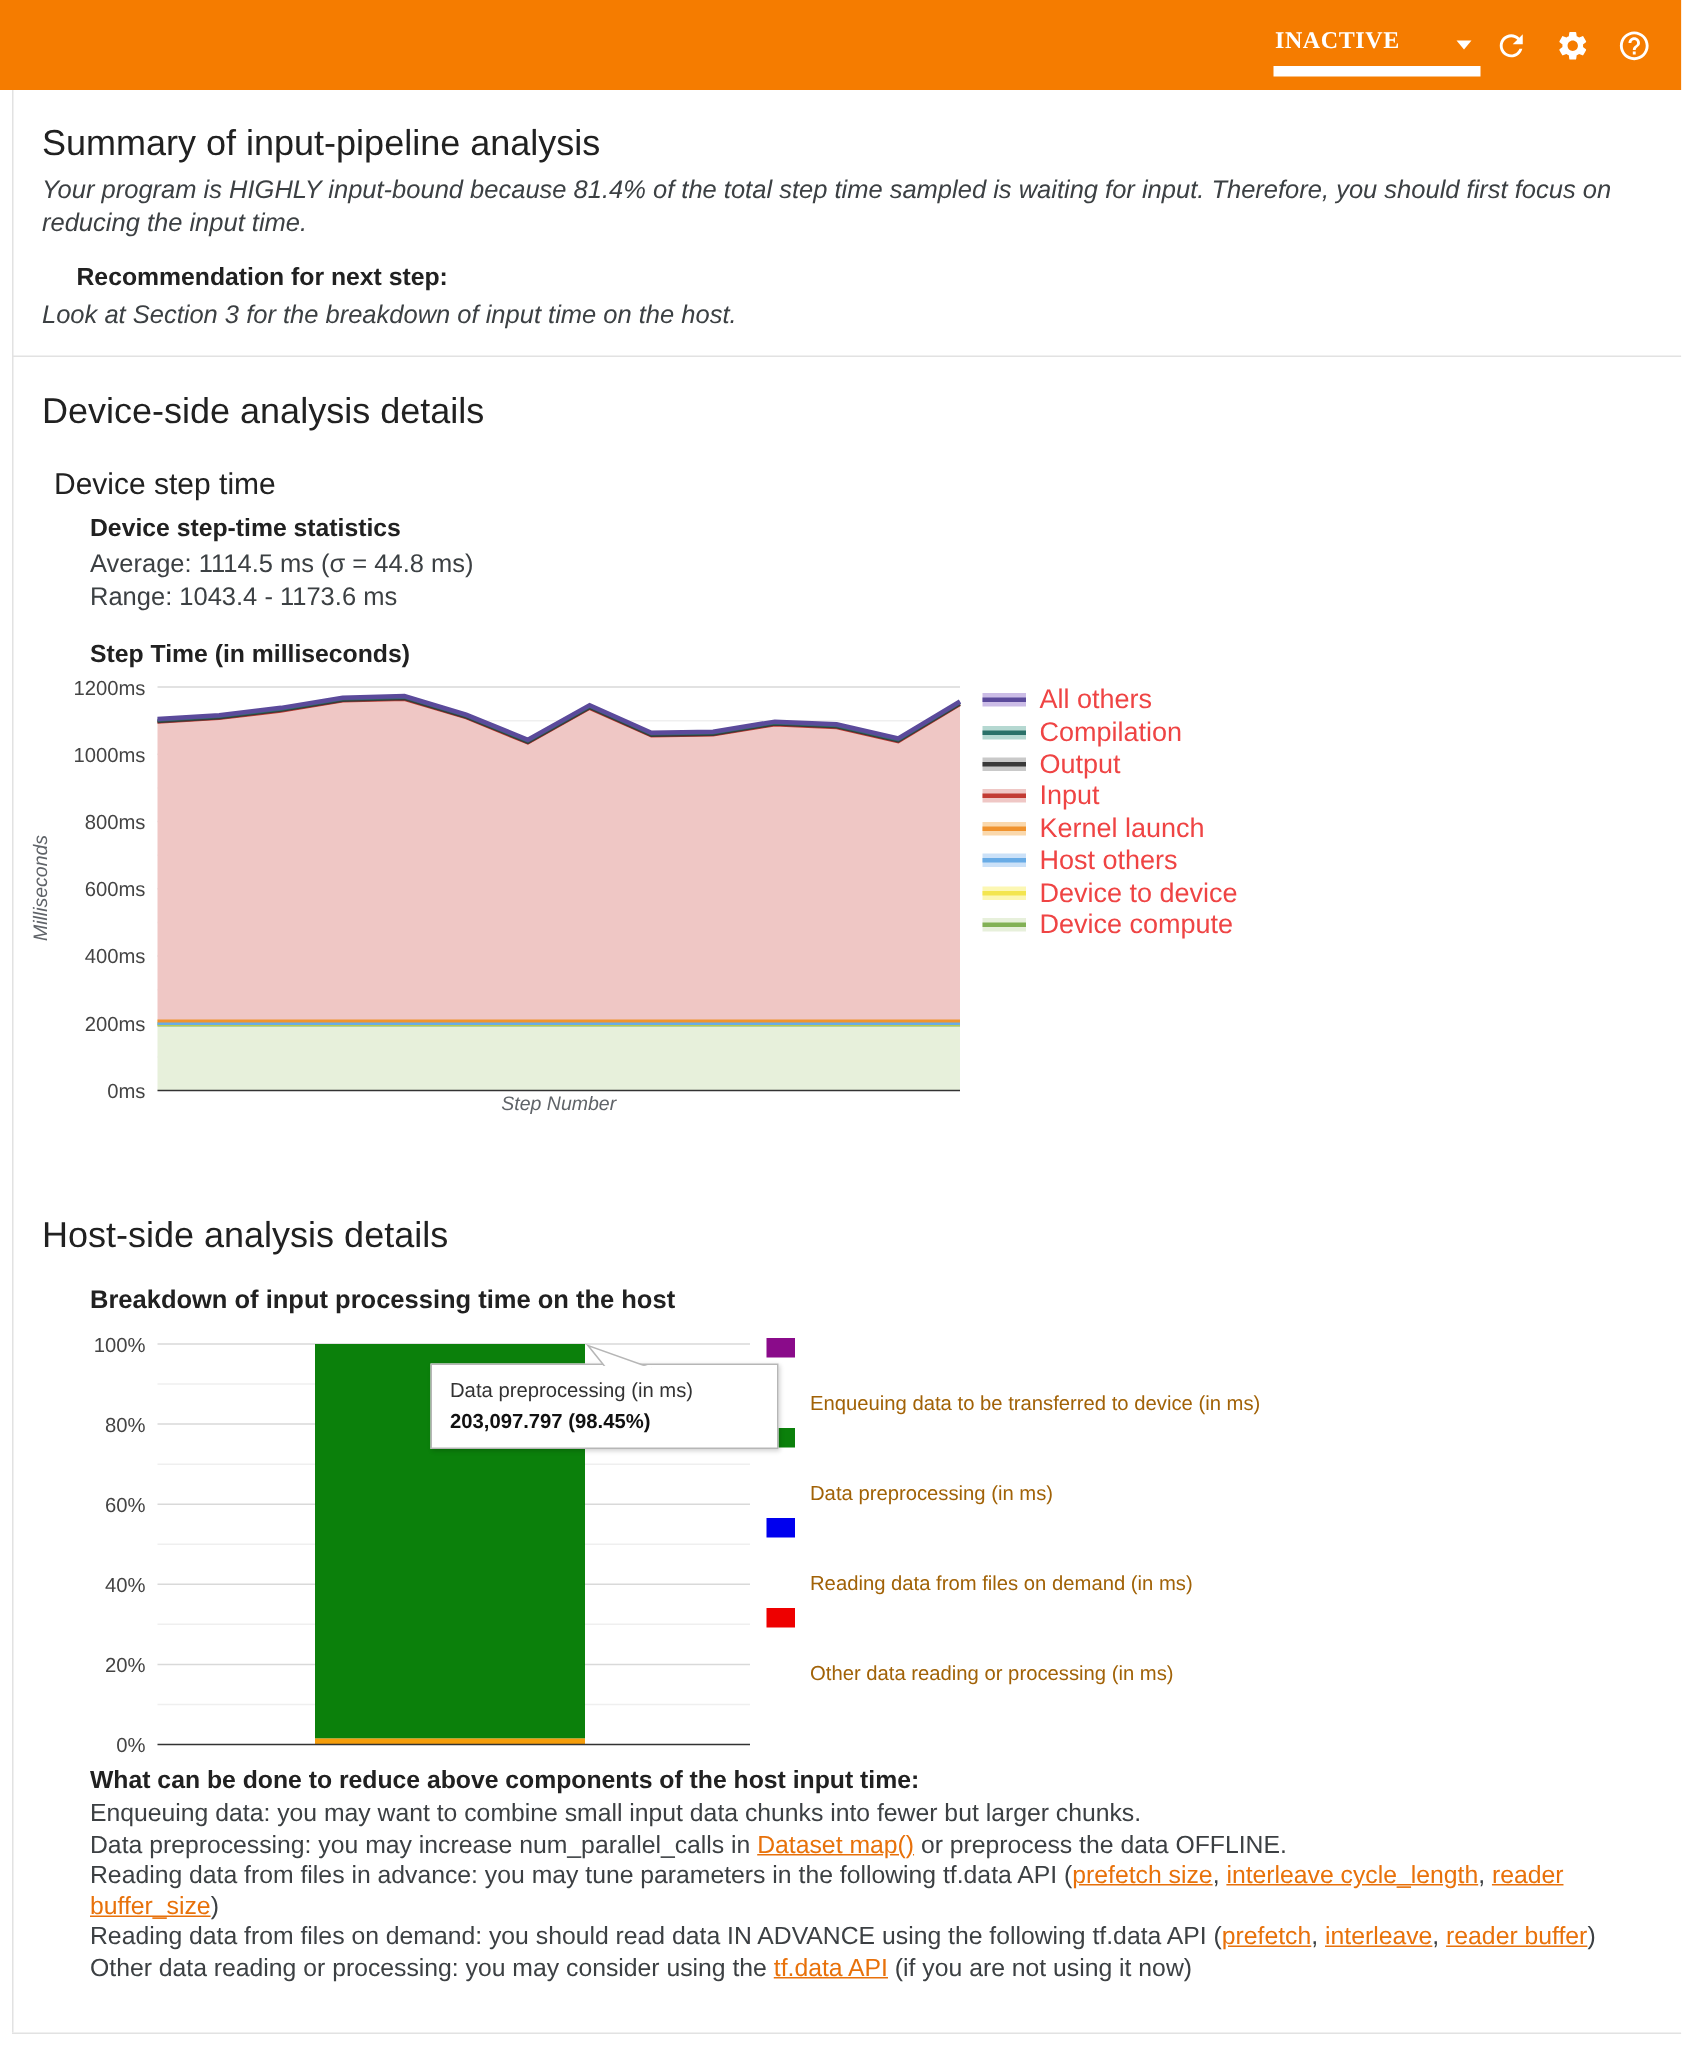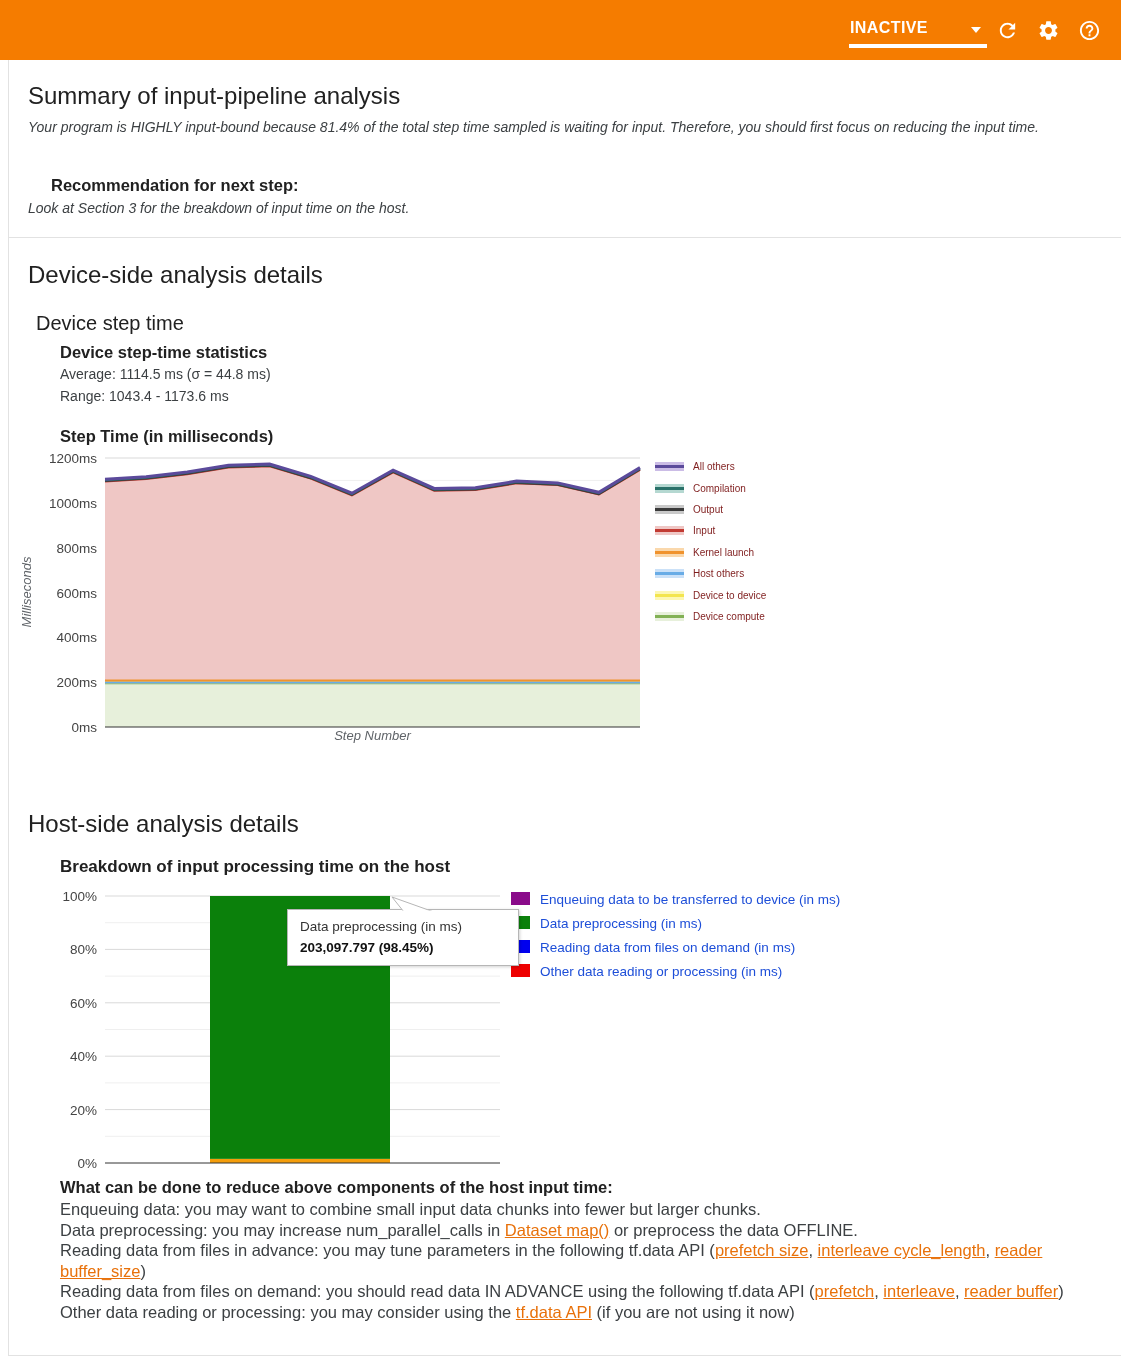--- a/index.html
+++ b/index.html
@@ -1,53 +1,53 @@
 <!DOCTYPE html>
 <html><head>
 <meta charset="utf-8">
 <style>
   html,body{margin:0;padding:0;background:#fff;}
   .page{position:relative;width:1121px;height:1363px;overflow:hidden;background:#fff;
         font-family:"Liberation Sans",sans-serif;color:#3c4043;}
   
   .appbar{position:absolute;left:0;top:0;width:1121px;height:60px;background:#F57C00;}
   .status-select{position:absolute;left:849px;top:15px;width:138px;height:29px;
-        border-bottom:4px solid #ffffff;color:#fff;font-size:16px;font-weight:bold;
-        letter-spacing:.4px;cursor:pointer;}
+        border-bottom:7px solid #ffffff;color:#fff;font-size:16px;font-weight:bold;
+        letter-spacing:.4px;cursor:pointer;font-family:Liberation Serif, serif;}
   .status-select .lbl{position:absolute;left:1px;top:4px;}
   .caret{position:absolute;right:6px;top:12px;width:0;height:0;
         border-left:5px solid transparent;border-right:5px solid transparent;
         border-top:6px solid #fff;}
   .iconbtn{position:absolute;top:19px;width:23px;height:23px;cursor:pointer;}
   .iconbtn svg{width:23px;height:23px;fill:#fff;}
   
   .vline{position:absolute;left:8px;top:60px;width:1px;height:1295px;background:#e2e2e2;}
   .hline{position:absolute;left:8px;width:1113px;height:1px;background:#e2e2e2;}
   
   .h1{position:absolute;font-size:24px;font-weight:400;color:#212121;white-space:nowrap;}
   .h2{position:absolute;font-size:20px;font-weight:400;color:#212121;white-space:nowrap;}
   .bold{position:absolute;font-size:16.5px;font-weight:bold;color:#212121;white-space:nowrap;}
-  .txt{position:absolute;font-size:14px;color:#3c4043;}
+  .txt{position:absolute;font-size:17px;color:#3c4043;}
   .italic{font-style:italic;}
   .para{line-height:22px;}
   
   svg.chart{position:absolute;left:0;}
   .tick{font-size:13.5px;fill:#444;}
   .axis-label{font-size:13px;fill:#5f6368;font-style:italic;}
   
   .legend-a{position:absolute;left:655px;top:456px;}
   .legend-a .item{display:flex;align-items:center;height:21.4px;}
   .legend-a .sw{width:29px;height:9px;position:relative;margin-right:9px;flex:0 0 29px;}
   .legend-a .sw i{position:absolute;left:0;right:0;top:3px;height:3px;}
-  .legend-a .t{font-size:10px;color:#7f1d1d;white-space:nowrap;}
+  .legend-a .t{font-size:18px;color:#ef4444;white-space:nowrap;}
   
   .legend-b{position:absolute;left:511px;top:891px;width:330px;}
   .legend-b .item{display:flex;margin-bottom:7px;}
   .legend-b .sw{width:19px;height:13px;margin-right:10px;margin-top:1px;flex:0 0 19px;}
-  .legend-b .t{font-size:13.5px;color:#1d4ed8;line-height:17px;}
+  .legend-b .t{font-size:13.5px;color:#a16207;line-height:17px;margin-top:36px;}
   
   .tooltip{position:absolute;left:287px;top:909px;width:206px;background:#fff;
         border:1px solid #b6b6b6;box-shadow:1px 1px 3px rgba(0,0,0,.18);
         padding:9px 12px 10px 12px;z-index:5;}
   .tooltip .tt-title{font-size:13.5px;color:#333;margin-bottom:6px;white-space:nowrap;}
   .tooltip .tt-value{font-size:13.5px;color:#111;font-weight:bold;white-space:nowrap;}
   .tt-callout{position:absolute;left:382px;top:894px;width:56px;height:18px;z-index:6;}
   
   .recs{position:absolute;left:60px;top:1199px;width:1035px;font-size:16.5px;
         line-height:20.6px;color:#3c4043;}

